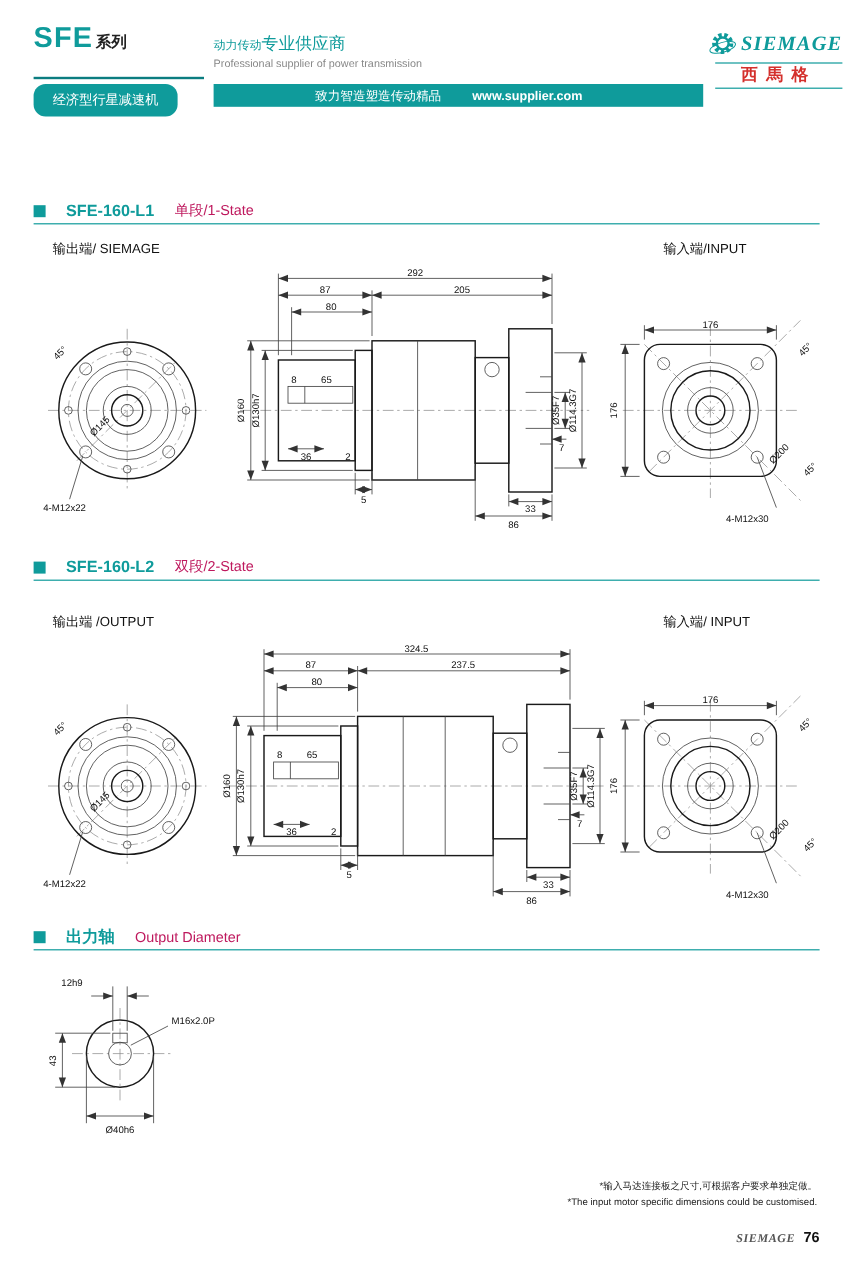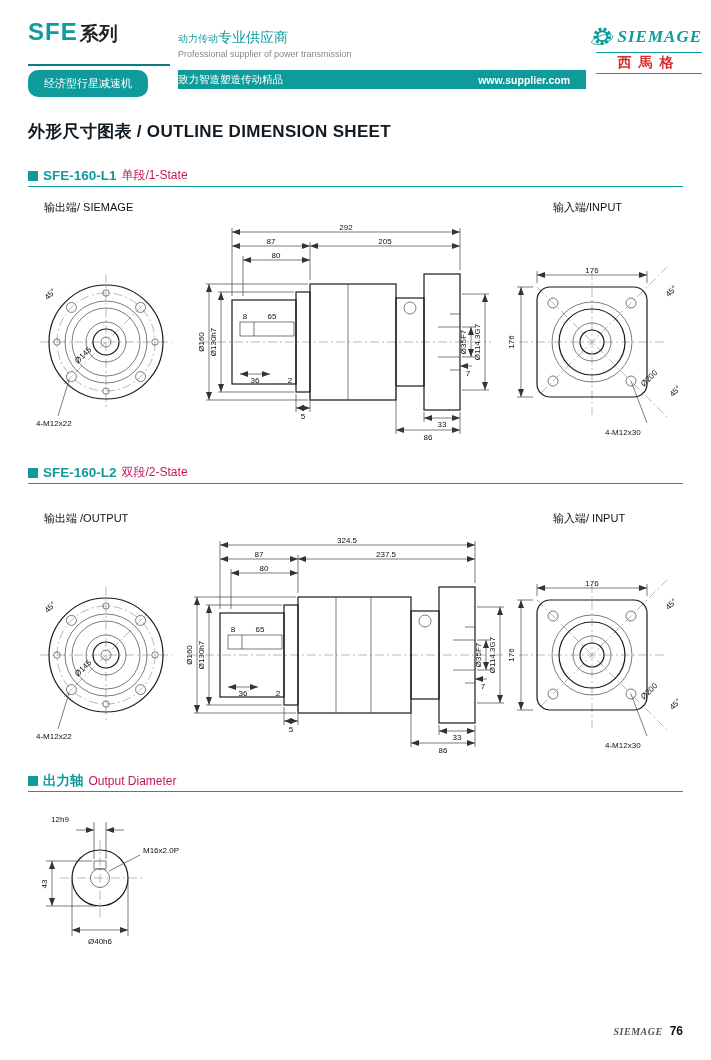--- a/index.html
+++ b/index.html
@@ -9,32 +9,32 @@
   .abs{position:absolute}
   .dwg{position:absolute}
   
   .ln{stroke:#444;stroke-width:0.7;fill:none}
   .bd2{stroke:#1a1a1a;stroke-width:1.2;fill:none}
   .cl{stroke:#8a8a8a;stroke-width:0.6;fill:none;stroke-dasharray:9 3 2 3}
   .dim{stroke:#444;stroke-width:0.7;fill:none}
   text.t{font-size:8px;fill:#111;font-family:"Liberation Sans",sans-serif}
   
   .brand{font-size:24px;font-weight:bold;color:var(--teal);letter-spacing:1px;line-height:1}
-  .series{font-size:19px;font-weight:bold;color:#222;margin-left:2px}
+  .series{font-size:13px;font-weight:bold;color:#222;margin-left:2px}
   .badge{background:var(--teal);color:#fff;font-size:11px;padding:6px 16px;border-radius:10px;display:inline-block;white-space:nowrap}
-  .slogan{background:var(--teal);color:#fff;font-size:10.5px;display:flex;align-items:center;justify-content:space-between;padding-right:16px;gap:26px}
+  .slogan{background:var(--teal);color:#fff;font-size:10.5px;display:flex;align-items:center;justify-content:center;padding-right:16px;gap:26px}
   .tag-reg{color:var(--teal);font-size:10px}
   .tag-bold{color:var(--teal);font-size:14px;font-weight:normal}
   .tag-en{color:#888;font-size:9px;margin-top:2px}
   .logoname{font-family:"Liberation Serif",serif;font-style:italic;font-weight:bold;font-size:17px;color:var(--teal);letter-spacing:1px}
   .logocn{color:var(--red);font-size:14px;font-weight:bold;letter-spacing:7px;text-align:center;margin:1px 0 1px 6px}
   .tealline{border-top:1.6px solid var(--teal)}
   
   .pagetitle{font-size:17px;font-weight:bold;color:#101a22;letter-spacing:0.3px}
-  .sec-head{display:flex;align-items:center;gap:5px}
+  .sec-head{display:flex;align-items:center;gap:17px}
   .sq{width:10px;height:10px;background:var(--teal);display:inline-block;flex:0 0 auto}
   .model{color:var(--teal);font-weight:bold;font-size:13.5px}
   .stage{color:#be185d;font-size:12px}
   .rule{border-top:1.6px solid var(--teal)}
   .iolabel{font-size:11px;color:#111}
   
   .notes{font-size:8px;color:#222;text-align:right;line-height:1.6}
   .pgbrand{font-family:"Liberation Serif",serif;font-style:italic;font-weight:bold;font-size:10px;color:#555;letter-spacing:0.5px}
   .pgnum{font-size:12px;font-weight:bold;color:#111;margin-left:7px}
 </style>
@@ -76,21 +76,20 @@
         <circle cx="15" cy="14" r="8.5" fill="none" stroke="#0f9b9b" stroke-width="4.6" stroke-dasharray="3.4 2.5"></circle>
         <circle cx="15" cy="14" r="6" fill="none" stroke="#0f9b9b" stroke-width="2.4"></circle>
       </svg>
       <span class="logoname">SIEMAGE</span>
     </div>
     <div class="tealline" style="margin-left:6px"></div>
     <div class="logocn">西馬格</div>
     <div class="tealline" style="margin-left:6px"></div>
   </div>
 
-  <div class="abs pagetitle" style="left:28px;top:120px">外形尺寸图表 / OUTLINE DIMENSION SHEET</div>
 
   <div class="abs sec-head" style="left:28px;top:167px">
     <span class="sq"></span>
     <span class="model">SFE-160-L1</span>
     <span class="stage">单段/1-State</span>
   </div>
   <div class="abs rule" style="left:28px;top:186px;width:655px"></div>
   <div class="abs iolabel" style="left:44px;top:200px">输出端/ SIEMAGE</div>
   <div class="abs iolabel" style="left:553px;top:200px">输入端/INPUT</div>
 
@@ -379,19 +378,23 @@
       <line class="ln" x1="98" y1="80" x2="98" y2="136"></line>
       <line class="dim" x1="42" y1="130" x2="98" y2="130" marker-start="url(#arr)" marker-end="url(#arr)"></line>
       <line class="ln" x1="110" y1="55" x2="79" y2="71"></line>
     </g>
     <text class="t" x="30" y="22" text-anchor="middle">12h9</text>
     <text class="t" x="113" y="53">M16x2.0P</text>
     <text class="t" x="16.5" y="84" text-anchor="middle" transform="rotate(-90 16.5 84)">43</text>
     <text class="t" x="70" y="144" text-anchor="middle">Ø40h6</text>
   </svg>
 
+  <div class="abs notes" style="right:30px;top:983px">
+    <div>*输入马达连接板之尺寸,可根据客户要求单独定做。</div>
+    <div>*The input motor specific dimensions could be customised.</div>
+  </div>
 
   <div class="abs" style="right:28px;top:1024px;display:flex;align-items:baseline">
     <span class="pgbrand">SIEMAGE</span>
     <span class="pgnum">76</span>
   </div>
 
 </div>
 
 </body></html>

